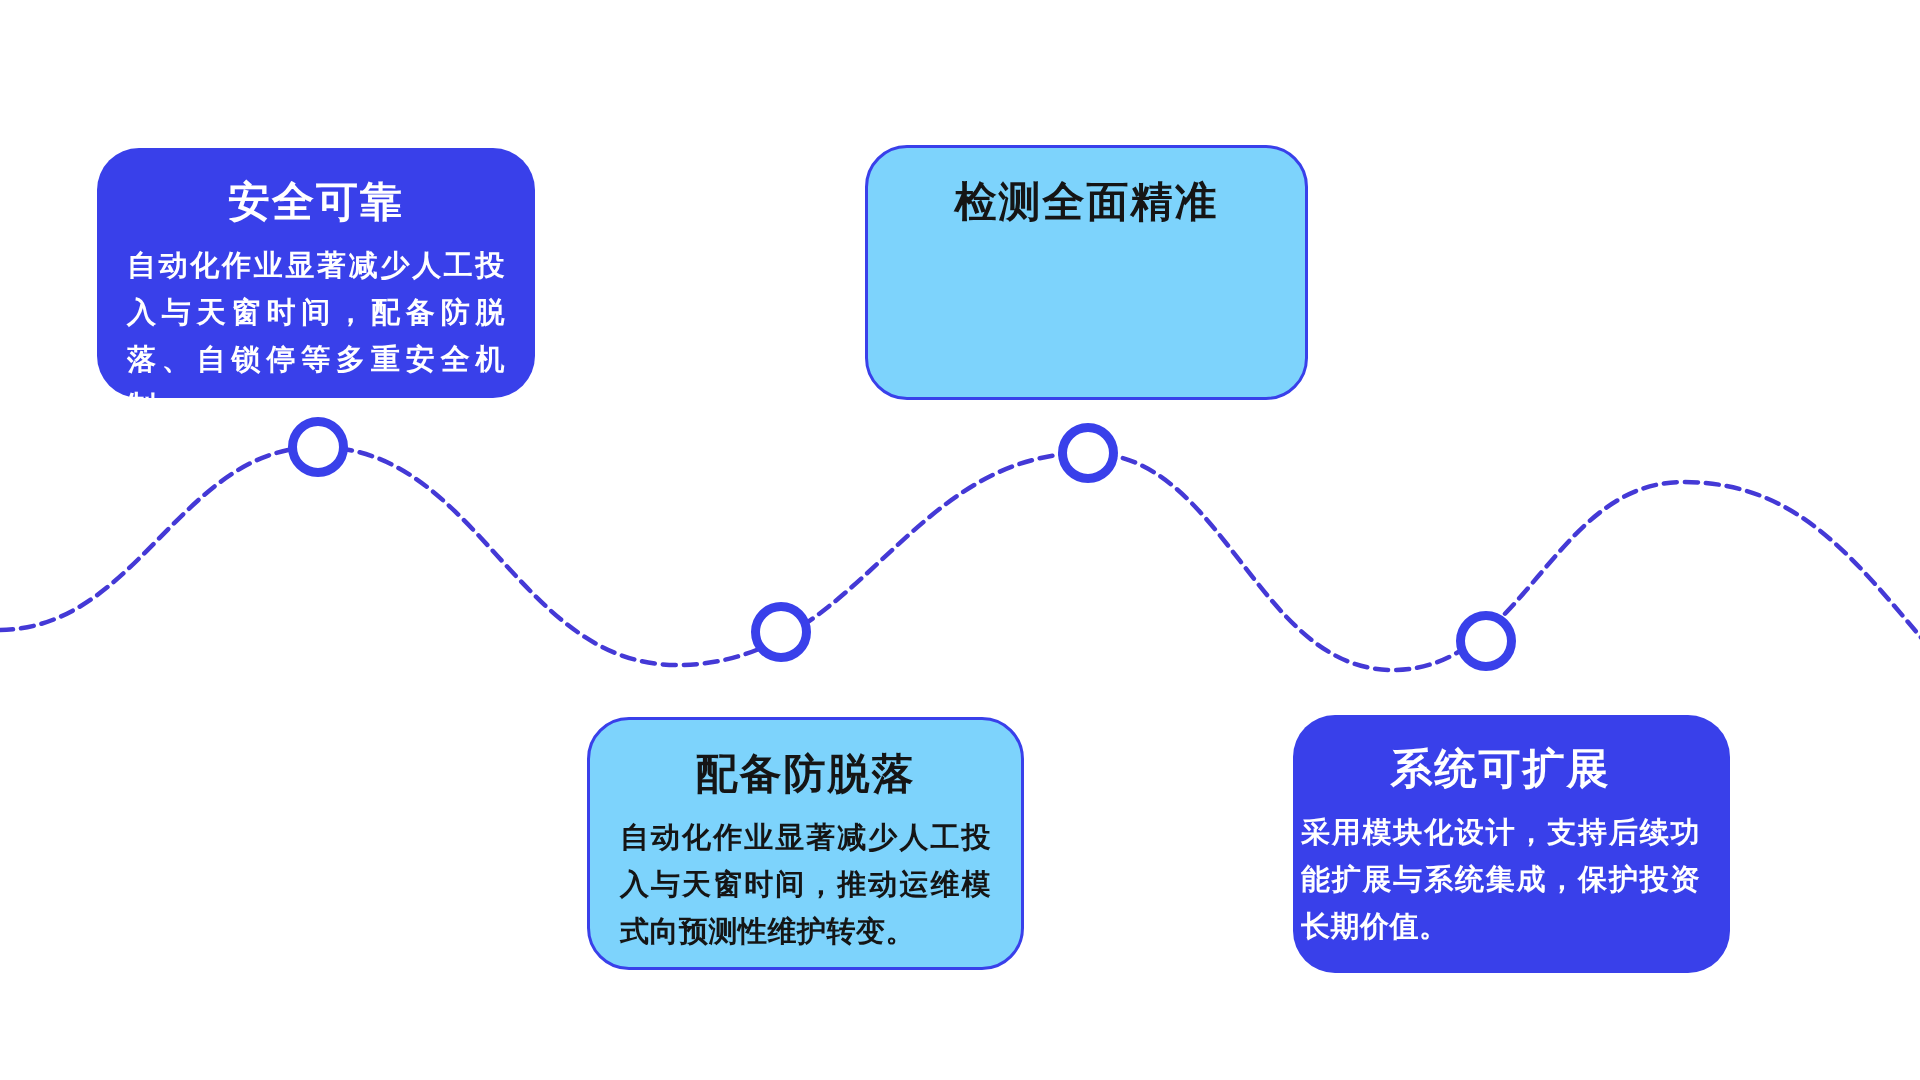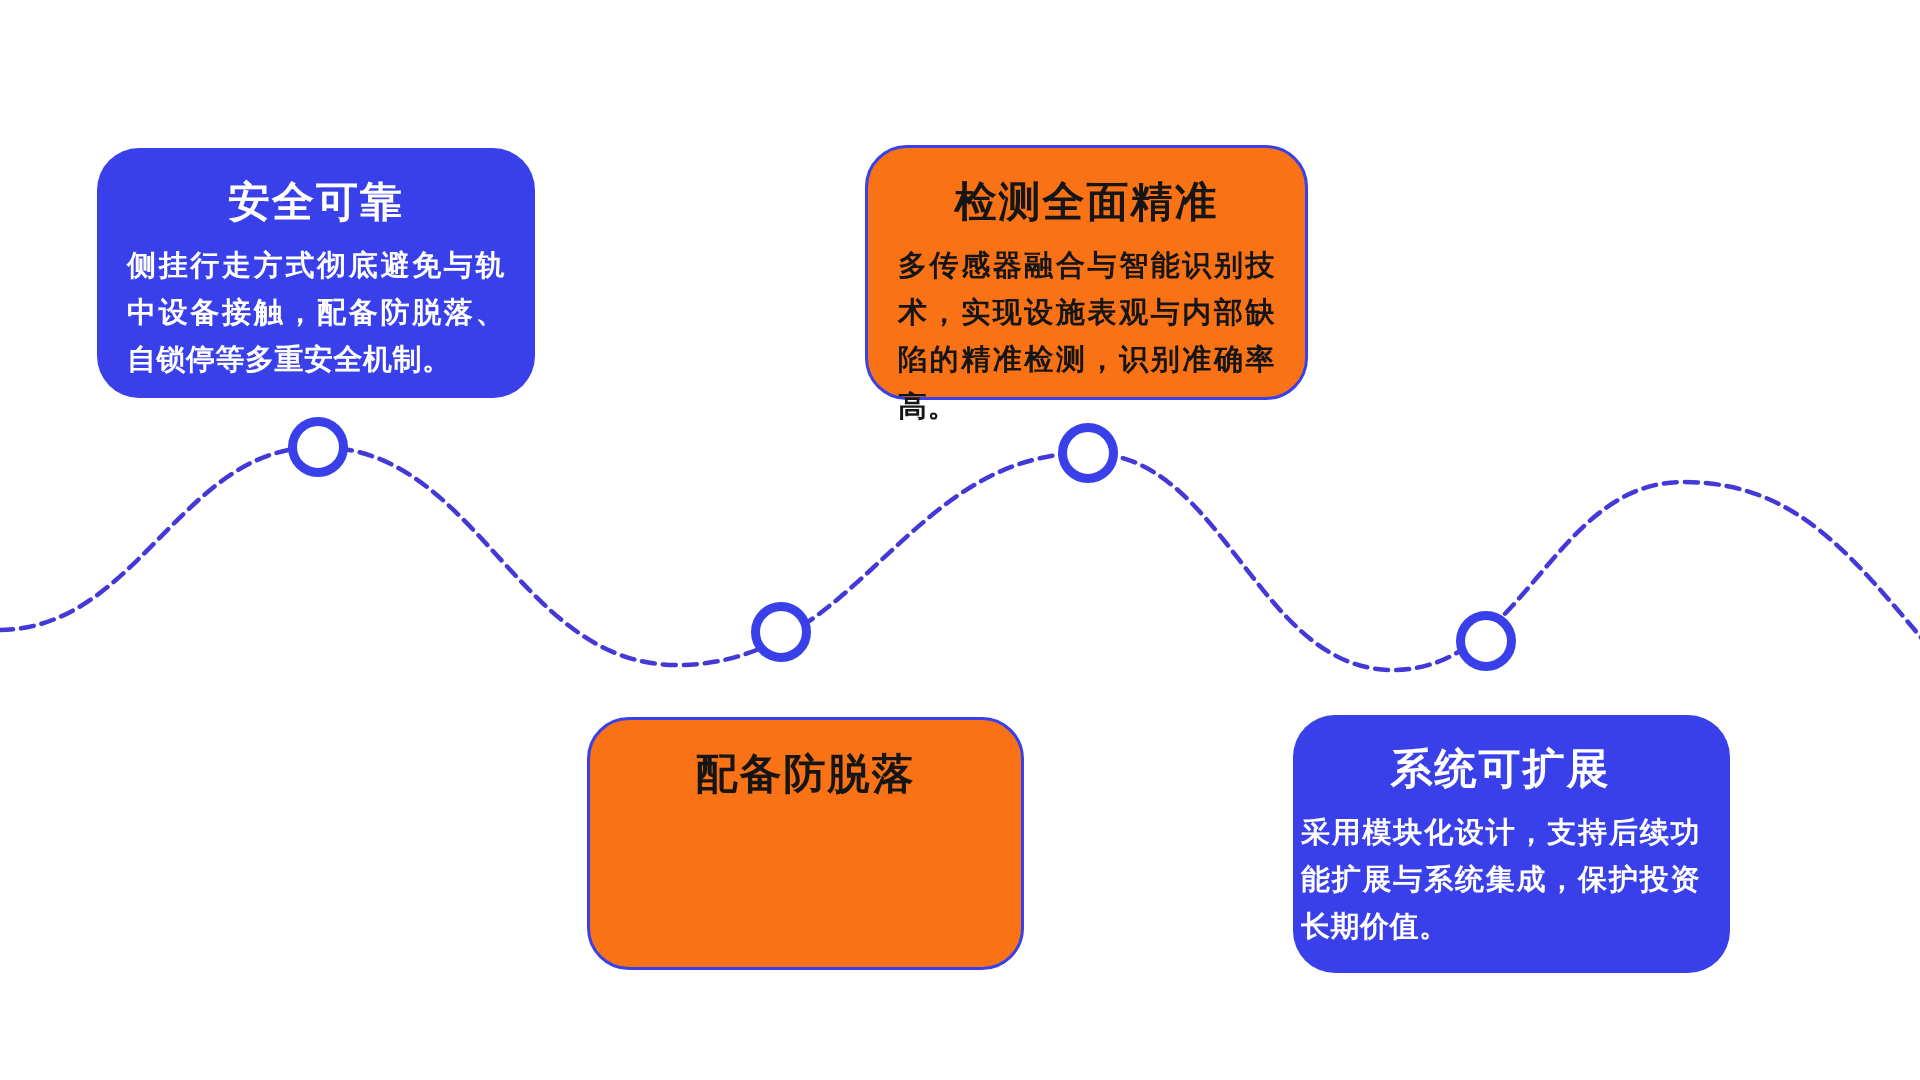--- a/index.html
+++ b/index.html
@@ -33,21 +33,21 @@
     position: absolute;
     box-sizing: border-box;
     border-radius: 42px;
     padding: 26px 30px 24px 30px;
   }
   .card.filled {
     background: var(--primary, #3940ea);
     color: var(--card_text_light, #ffffff);
   }
   .card.outline {
-    background: #f97316;
+    background: #7dd3fc;
     border: 3px solid var(--primary, #3940ea);
     color: var(--card_text_dark, #151515);
   }
   .card-title {
     font-size: 42px;
     font-weight: 900;
     text-align: center;
     letter-spacing: 2px;
     margin: 4px 0 16px 0;
     line-height: 1.15;
@@ -87,30 +87,30 @@
     <path class="wave-path" d="M 0 630 C 140 628 180 447 318 447 C 478 447 517 665 677 665 C 860 665 905 453 1088 453 C 1225 453 1256 670 1393 670 C 1524 670 1553 482 1683 482 C 1800 482 1855 560 1940 660"></path>
   </svg>
 
   <div class="node node-1"></div>
   <div class="node node-2"></div>
   <div class="node node-3"></div>
   <div class="node node-4"></div>
 
   <div class="card filled card-safety">
     <div class="card-title">安全可靠</div>
-    <div class="card-body">侧挂行走方式彻底避免与轨中设备接触，配备防脱落、自锁停等多重安全机制。</div>
+    <div class="card-body">自动化作业显著减少人工投入与天窗时间，配备防脱落、自锁停等多重安全机制。</div>
   </div>
 
   <div class="card outline card-detection">
     <div class="card-title">检测全面精准</div>
-    <div class="card-body">多传感器融合与智能识别技术，实现设施表观与内部缺陷的精准检测，识别准确率高。</div>
   </div>
 
   <div class="card outline card-efficiency">
     <div class="card-title">配备防脱落</div>
+    <div class="card-body">自动化作业显著减少人工投入与天窗时间，推动运维模式向预测性维护转变。</div>
   </div>
 
   <div class="card filled card-scalability">
     <div class="card-title">系统可扩展</div>
     <div class="card-body">采用模块化设计，支持后续功能扩展与系统集成，保护投资长期价值。</div>
   </div>
 
 </div>
 
 </body></html>

